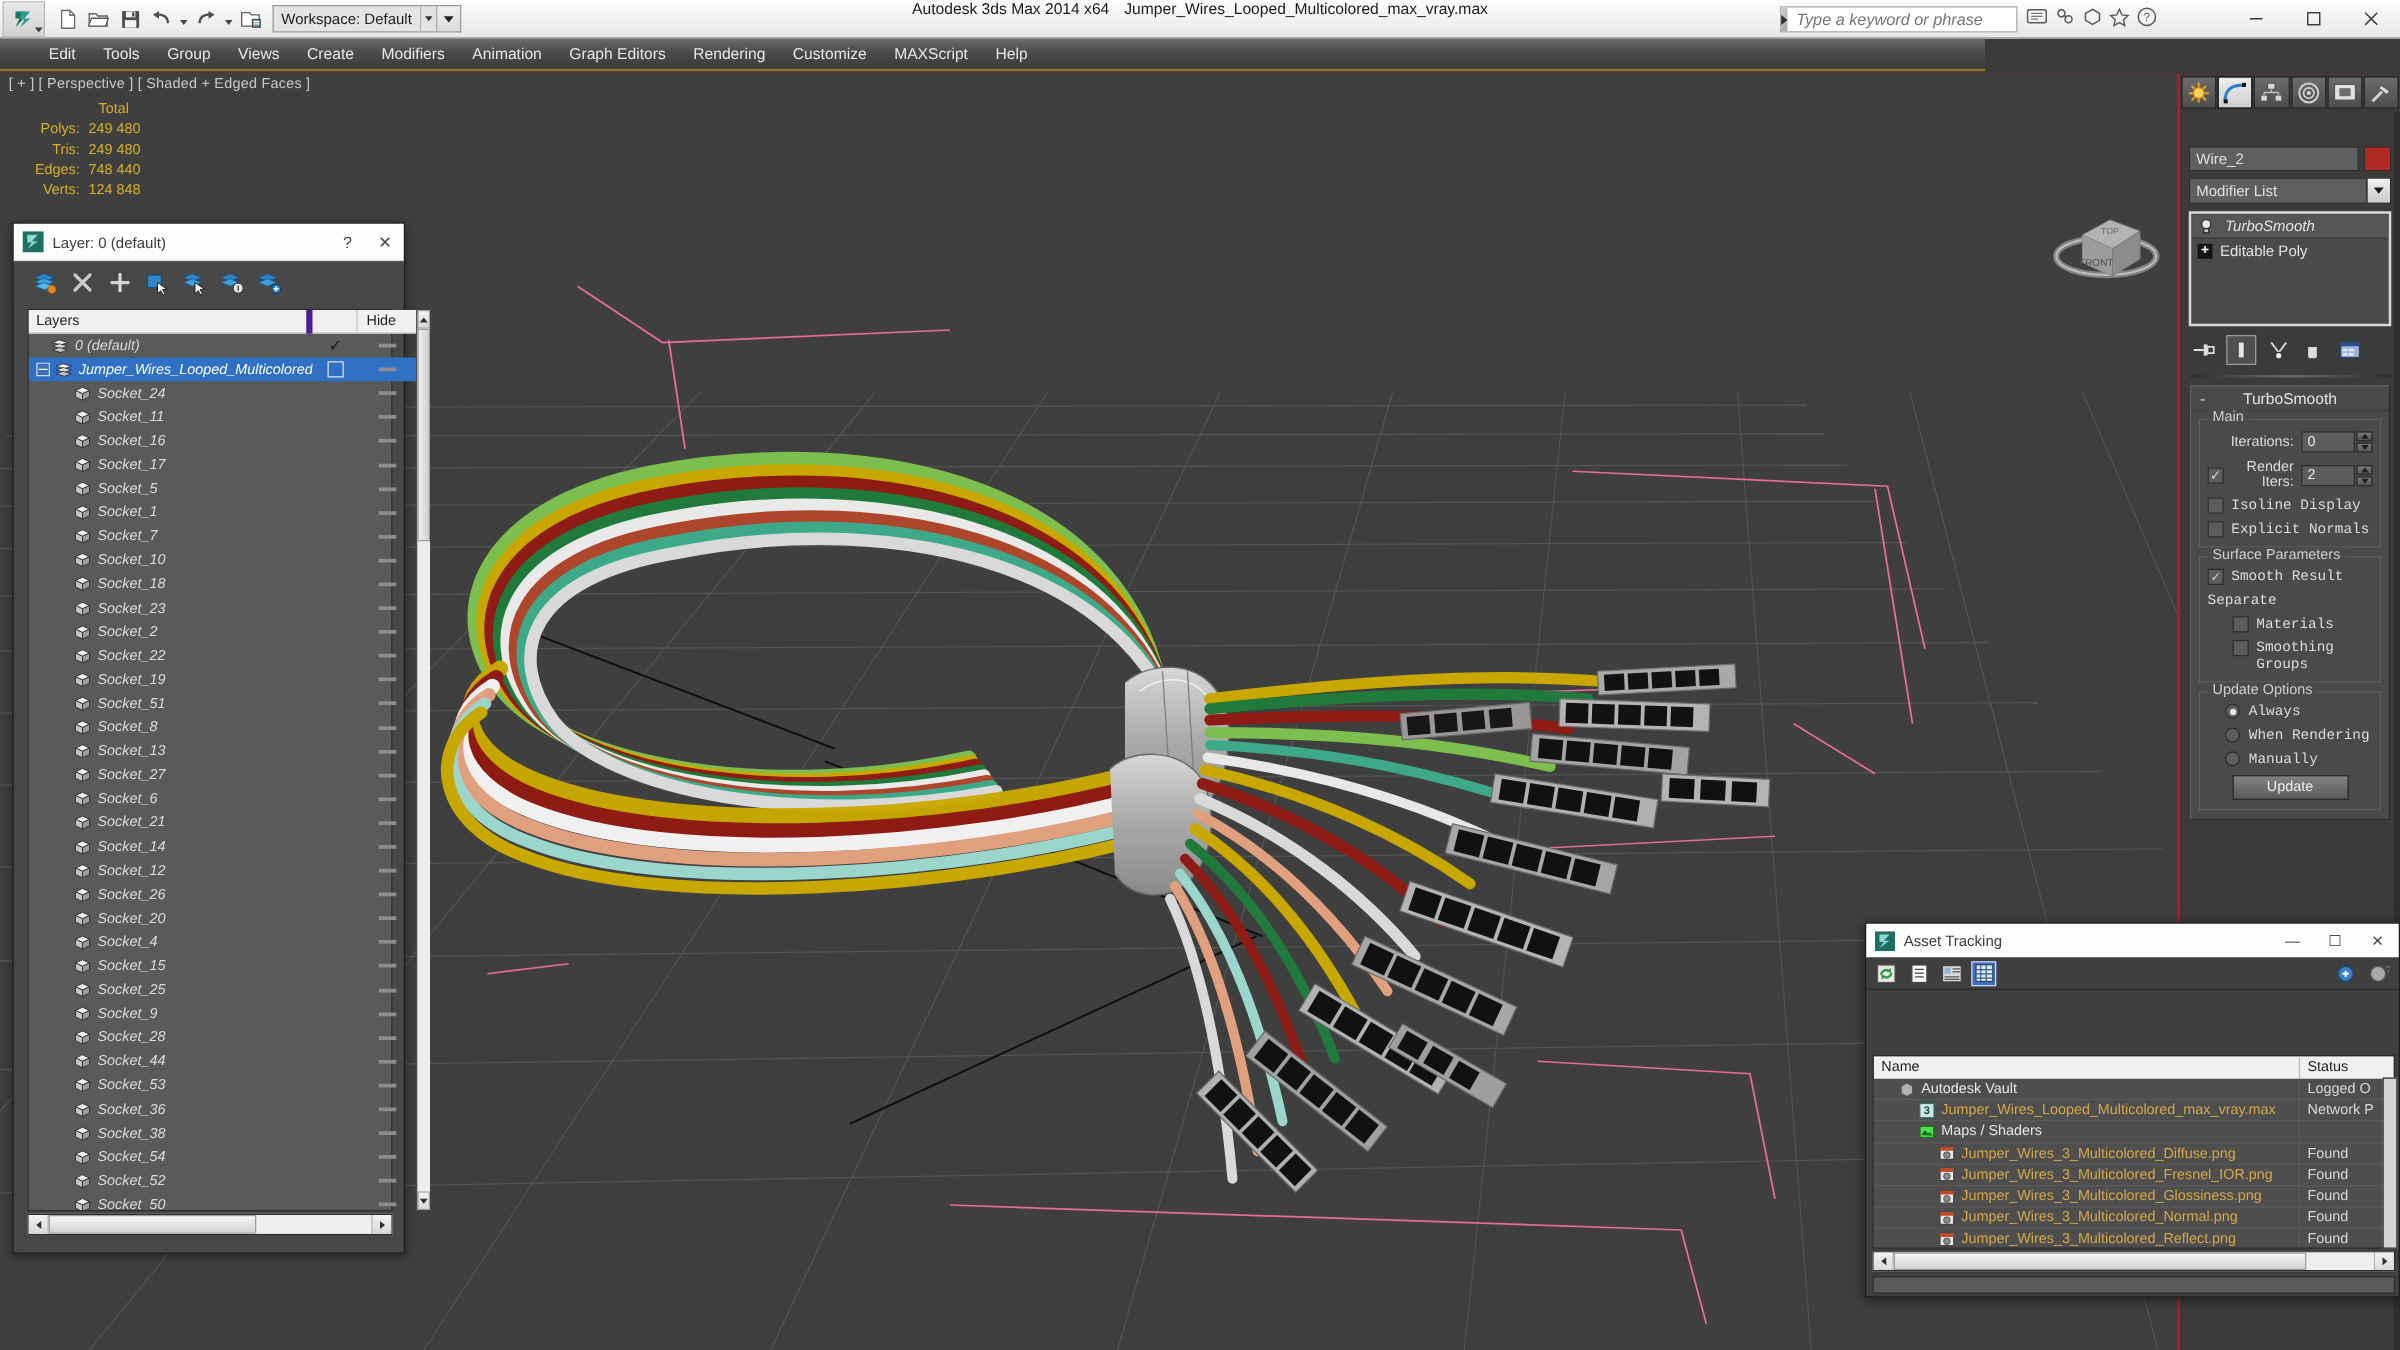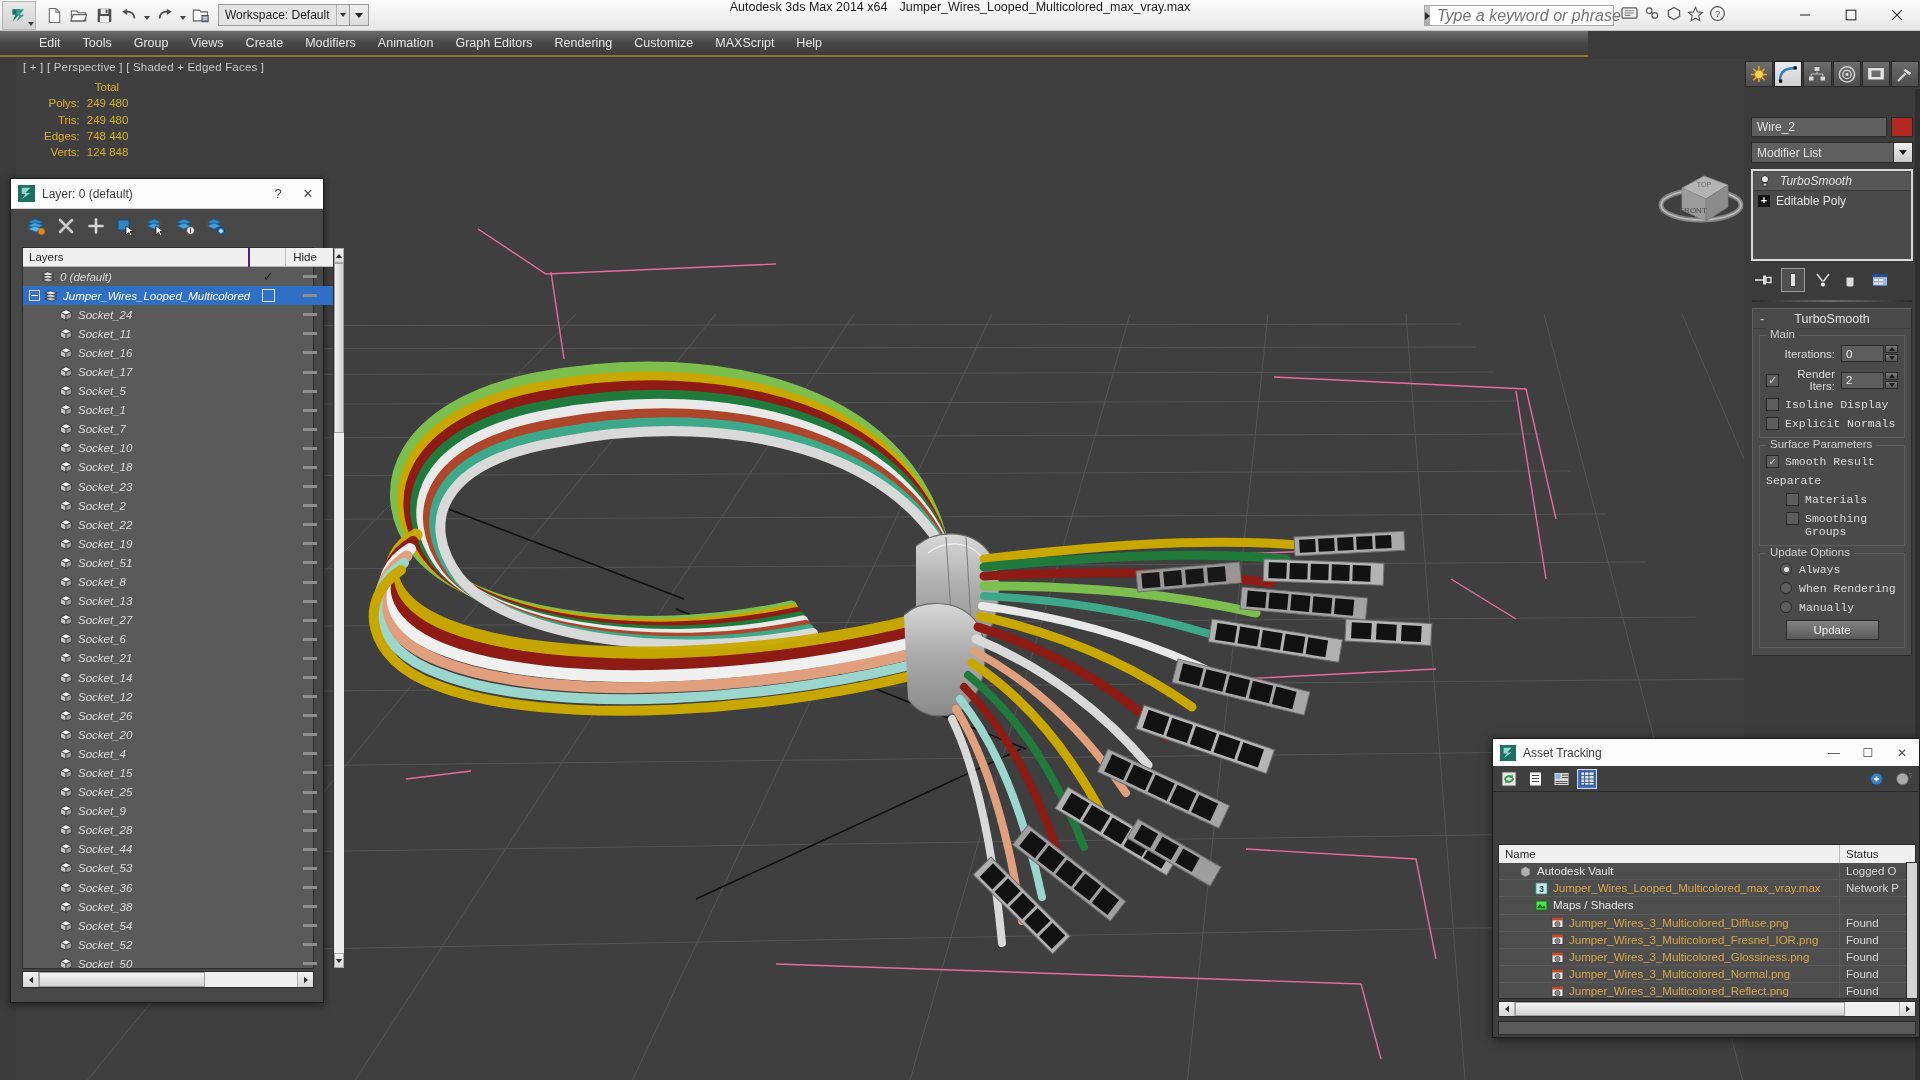--- a/index.html
+++ b/index.html
@@ -25,35 +25,35 @@
   .wsarrow i{width:0;height:0;border-left:3px solid transparent;border-right:3px solid transparent;border-top:4px solid #333;}
   .wsdrop{width:19px;height:22px;border:1px solid #9a9a9a;border-left:none;background:linear-gradient(to bottom,#f0f0f0,#dcdcdc);
     display:flex;align-items:center;justify-content:center;}
   .wsdrop i{width:0;height:0;border-left:4px solid transparent;border-right:4px solid transparent;border-top:5px solid #222;}
   .title-center{position:absolute;left:0;right:0;top:0;height:31px;display:flex;align-items:flex-start;justify-content:center;gap:12px;pointer-events:none;}
   .title-center span{font-size:12.5px;color:#1a1a1a;}
   .kwbox{position:absolute;left:1424px;top:5px;width:190px;height:21px;display:flex;align-items:center;
     border:1px solid #a8a8a8;background:#fff;}
   .kwbox .kwarrow{width:18px;height:19px;background:linear-gradient(to bottom,#c9c9c9,#ababab);display:flex;align-items:center;justify-content:center;}
   .kwbox .kwarrow i{width:0;height:0;border-top:4px solid transparent;border-bottom:4px solid transparent;border-left:5px solid #303030;}
-  .kwbox input{border:none;outline:none;flex:1;font-size:16px;font-style:italic;color:#701a75;padding-left:7px;background:transparent;
+  .kwbox input{border:none;outline:none;flex:1;font-size:13px;font-style:italic;color:#701a75;padding-left:7px;background:transparent;
     font-family:"Liberation Sans",sans-serif;}
   .titleicons{position:absolute;left:1620px;top:4px;display:flex;gap:3px;align-items:center;}
   .ticon{width:19px;height:19px;display:flex;align-items:center;justify-content:center;}
   .wctrls{position:absolute;right:0;top:0;height:31px;display:flex;}
   .wctrl{width:46px;height:30px;display:flex;align-items:center;justify-content:center;}
 
   
   .menubar{position:absolute;left:0;top:31px;width:1588px;height:26px;
     background:linear-gradient(to bottom,#6d6d6d 0%,#4a4a4a 45%,#3c3c3c 100%);
     border-bottom:2px solid #8a7a2a;display:flex;align-items:center;padding-left:28px;}
   .menu-item{font-size:12.5px;color:#e8e8e8;padding:3px 11px;cursor:default;white-space:nowrap;}
 
   
-  .viewport{position:absolute;left:16px;top:59px;width:1894px;height:1021px;background:#1d4ed8;overflow:hidden;}
+  .viewport{position:absolute;left:0;top:59px;width:1894px;height:1021px;background:#b91c1c;overflow:hidden;}
   .vp-grid{position:absolute;inset:0;}
   .vp-label{position:absolute;left:7px;top:2px;font-size:11.5px;color:#c9c9c9;letter-spacing:.2px;}
   .stats{position:absolute;left:28px;top:20px;font-size:11.5px;color:#d6b02e;line-height:16.3px;}
   .stats table{border-collapse:collapse;}
   .stats td{padding:0 3px 0 0;white-space:nowrap;}
   .stats td.k{text-align:right;padding-right:7px;}
   .stats td.hdr{padding-left:8px;}
   .vp-border-r{position:absolute;right:0;top:0;width:2px;height:1021px;background:#8a7a2a;}
 
   
@@ -64,21 +64,21 @@
     border:1px solid #1d1d1d;box-shadow:0 2px 8px rgba(0,0,0,.5);}
   .ld-title{height:30px;background:#fdfdfd;display:flex;align-items:center;padding-left:7px;border-bottom:1px solid #d4d4d4;}
   .ld-title .ico{width:17px;height:17px;margin-right:7px;}
   .ld-title .txt{font-size:12px;color:#3b3b3b;flex:1;}
   .ld-title .hbtn{width:30px;height:29px;display:flex;align-items:center;justify-content:center;font-size:13px;color:#4a4a4a;}
   .ld-toolbar{height:34px;display:flex;align-items:center;gap:9px;padding-left:14px;background:#474747;}
   .ld-tool{width:21px;height:21px;display:flex;align-items:center;justify-content:center;}
   .ld-list-wrap{position:absolute;left:11px;top:68px;width:292px;height:722px;background:#5a5a5a;border:1px solid #2d2d2d;display:flex;}
   .ld-cols{flex:1;display:flex;flex-direction:column;}
   .ld-head{height:19px;background:#f0f0f0;display:flex;align-items:center;font-size:11.5px;color:#222;border-bottom:1px solid #b5b5b5;}
-  .ld-head .c1{flex:1;padding-left:6px;border-right:2px solid #4c1d95;height:19px;display:flex;align-items:center;}
+  .ld-head .c1{flex:1;padding-left:6px;border-right:5px solid #4c1d95;height:19px;display:flex;align-items:center;}
   .ld-head .c2{width:36px;border-right:1px solid #c3c3c3;height:19px;}
   .ld-head .c3{width:47px;padding-left:7px;height:19px;display:flex;align-items:center;}
   .ld-body{flex:1;overflow:hidden;position:relative;}
   .lrow{height:19.1px;display:flex;align-items:center;font-size:11.5px;color:#dcdcdc;}
   .lrow.sel{background:#2f6fc4;color:#fff;}
   .lrow .name{flex:1;display:flex;align-items:flex-start;padding-left:6px;overflow:hidden;white-space:nowrap;font-style:italic;}
   .lrow .name.ind1{padding-left:18px;}
   .lrow .name.ind2{padding-left:36px;}
   .lrow .cb{width:36px;display:flex;align-items:center;justify-content:center;}
   .lrow .hd{width:47px;display:flex;align-items:center;justify-content:center;}

